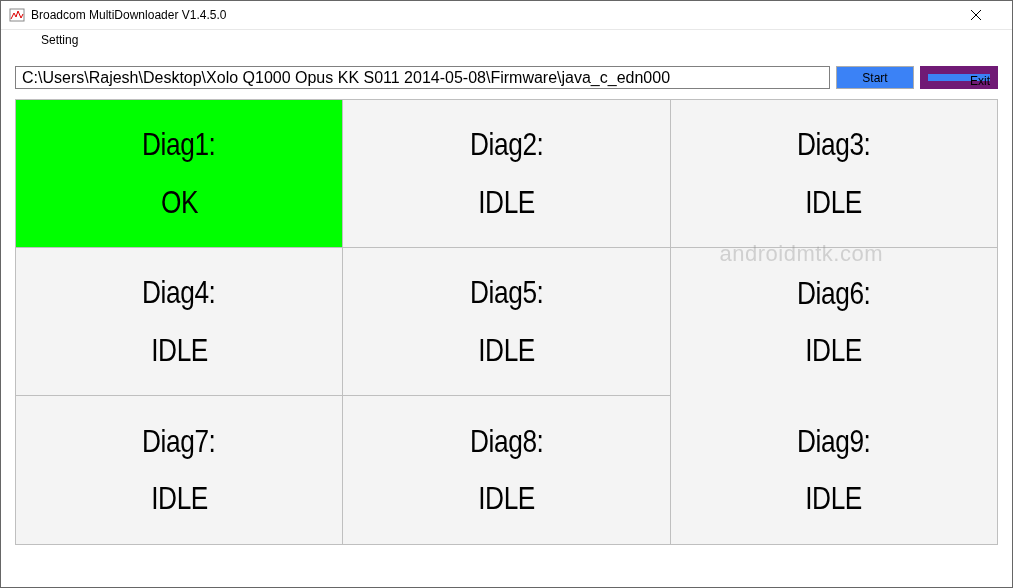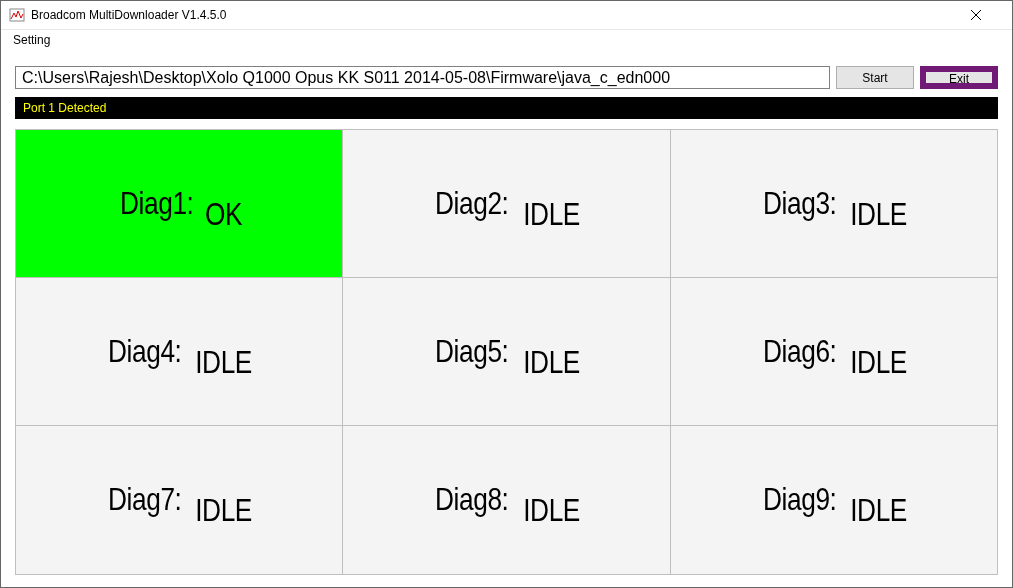--- a/index.html
+++ b/index.html
@@ -55,20 +55,21 @@
       display: flex;
       align-items: center;
       padding: 0 6px;
       background: #ffffff;
     }
     .menu-item {
       font-size: 12px;
       color: #000;
       padding: 14px 6px;
       cursor: pointer;
+      margin-left: 28px;
     }
     .content-area {
       padding: 16px 14px 14px 14px;
     }
     .top-row {
       display: flex;
       gap: 6px;
       align-items: center;
     }
     .path-input {
@@ -78,29 +79,30 @@
       padding: 0 6px;
       font-size: 16px;
       font-family: "Segoe UI", Tahoma, sans-serif;
       color: #000;
       background: #fff;
     }
     .btn {
       width: 78px;
       height: 23px;
       border: 1px solid #adadad;
-      background: #e5e5e5;
+      background: #3b82f6;
       font-size: 12px;
       font-family: "Segoe UI", Tahoma, sans-serif;
       cursor: pointer;
       text-align: center;
     }
     .btn.focused {
-      border: 6px solid #701a75;
+      border: 8px solid #701a75;
       padding: 0;
+      text-align: right;
     }
     .status-bar {
       margin-top: 8px;
       background: #000000;
       color: #ffff00;
       font-size: 12px;
       padding: 3px 8px;
       height: 22px;
       display: flex;
       align-items: center;
@@ -111,21 +113,21 @@
       grid-template-columns: repeat(3, 1fr);
       grid-template-rows: repeat(3, 148px);
       border-top: 1px solid #bfbfbf;
       border-left: 1px solid #bfbfbf;
       border-bottom: 1px solid #bfbfbf;
       position: relative;
     }
     .diag-cell {
       border-right: 1px solid #bfbfbf;
       display: flex;
-      flex-direction: row;
+      flex-direction: column;
       align-items: center;
       justify-content: center;
       background: #f4f4f4;
       padding: 10px 0;
       position: relative;
     }
     .diag-grid .diag-cell:nth-child(1),
     .diag-grid .diag-cell:nth-child(2),
     .diag-grid .diag-cell:nth-child(3),
     .diag-grid .diag-cell:nth-child(4),
@@ -190,25 +192,23 @@
   <span class="menu-item">Setting</span>
 </div>
 
 <div class="content-area">
   <div class="top-row">
     <input type="text" class="path-input" value="C:\Users\Rajesh\Desktop\Xolo Q1000 Opus KK S011 2014-05-08\Firmware\java_c_edn000" style="">
     <button class="btn">Start</button>
     <button class="btn focused">Exit</button>
   </div>
 
-  <div class="status-bar">
-    <span>Port 1 Detected</span>
-  </div>
 
   <div class="diag-grid">
+    <div class="watermark">androidmtk.com</div>
 
   <div class="diag-cell ok">
         <div class="diag-label">Diag1:</div>
         <div class="diag-status">OK</div>
       </div>
       <div class="diag-cell">
         <div class="diag-label">Diag2:</div>
         <div class="diag-status">IDLE</div>
       </div>
       <div class="diag-cell">

